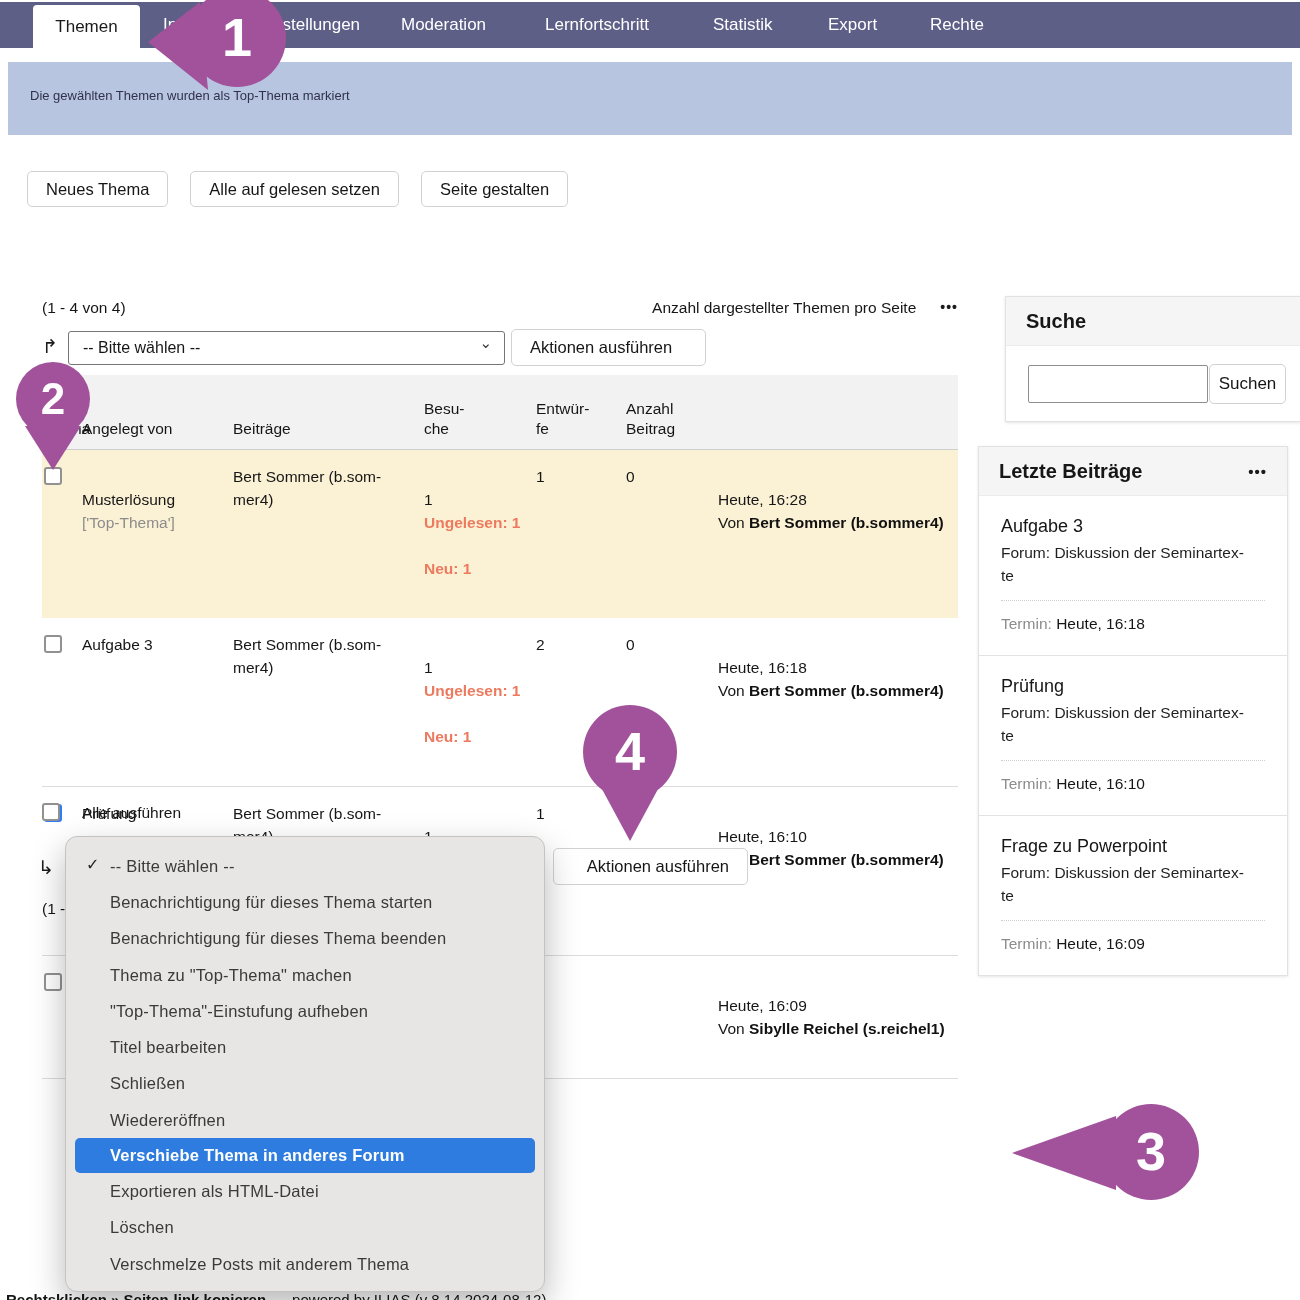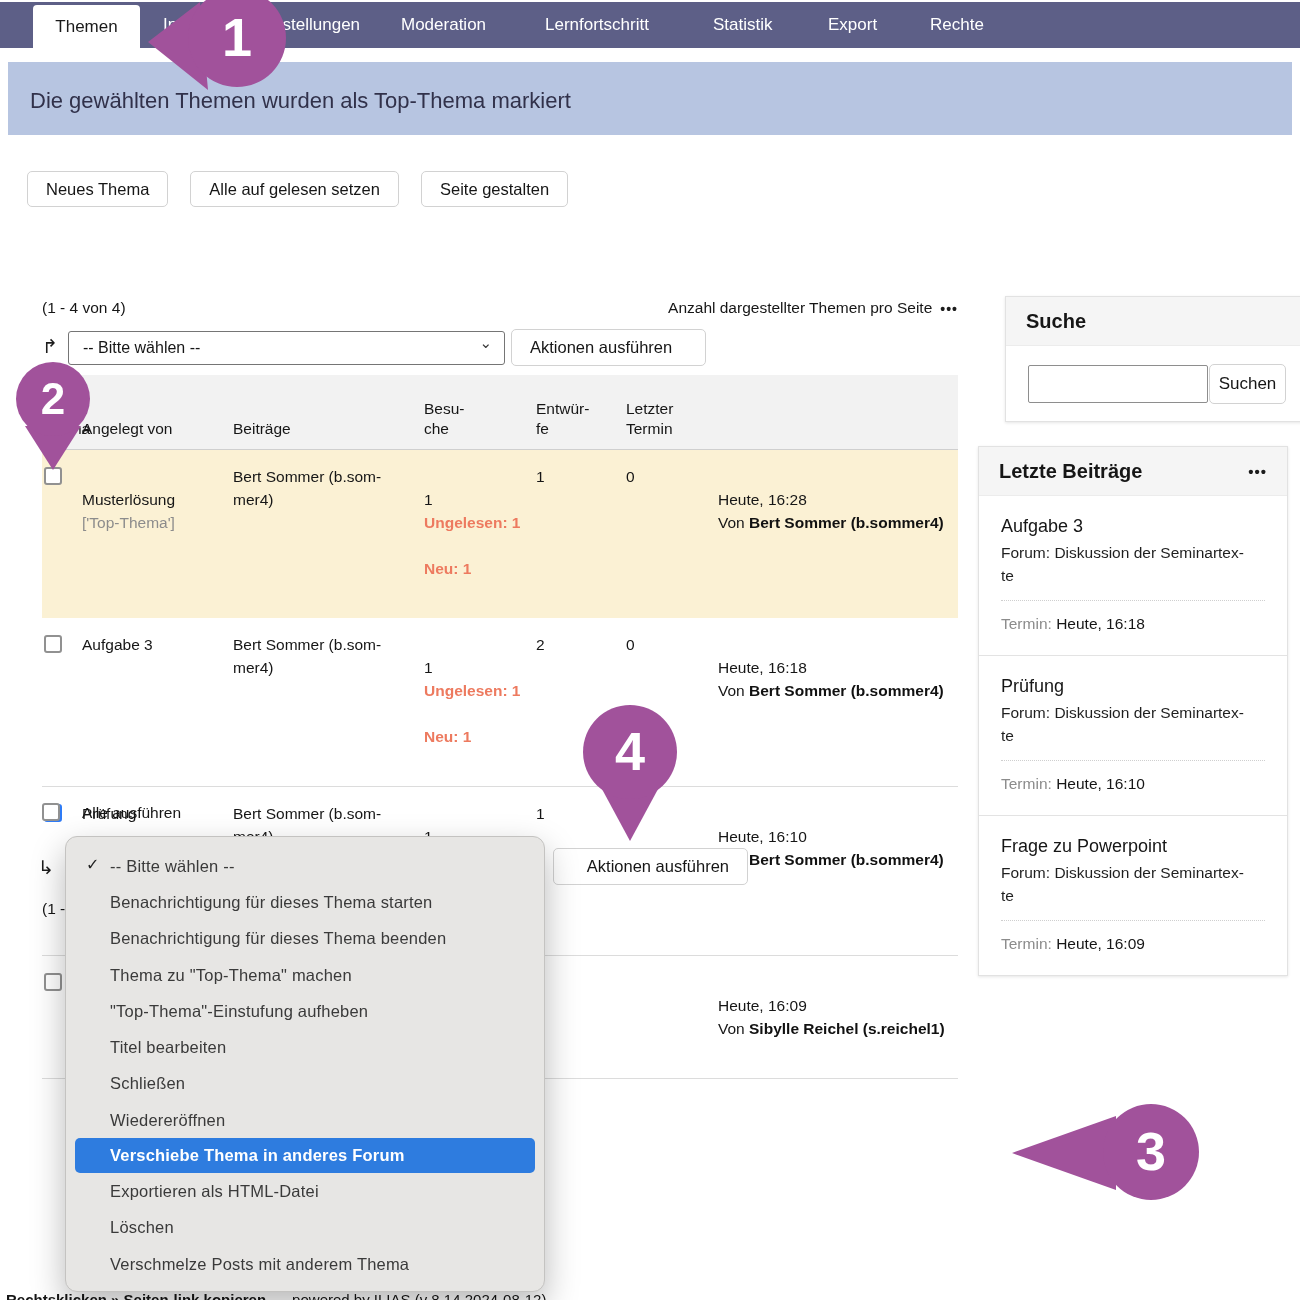--- a/index.html
+++ b/index.html
@@ -12,31 +12,31 @@
   .tab-active { position:absolute; left:33px; top:3px; width:107px; height:43px; background:#fff;
     border-radius:4px 4px 0 0; display:flex; align-items:center; justify-content:center;
     font-size:17px; color:#1a1a1a; }
   .tab { position:absolute; top:0; height:46px; display:flex; align-items:center;
     color:#fff; font-size:17px; }
   .tab.t1 { left:163px; } .tab.t2 { left:258px; } .tab.t3 { left:401px;text-align:right; }
   .tab.t4 { left:545px; } .tab.t5 { left:713px; } .tab.t6 { left:828px; } .tab.t7 { left:930px; }
 
   
   .banner { position:absolute; left:8px; top:62px; width:1284px; height:73px; background:#b7c5e1; }
-  .banner-text { position:absolute; left:22px; top:26px; font-size:22px; color:#31314a; }
+  .banner-text { position:absolute; left:22px; top:26px; font-size:13px; color:#31314a; }
 
   
   .toolbar { position:absolute; left:27px; top:171px; display:flex; gap:22px; }
   .btn { height:36px; background:#fff; border:1px solid #d2d2d2; border-radius:5px;
     font-size:16.5px; color:#161616; padding:0 18px; display:flex; align-items:center;
     font-family:inherit; }
 
   
   .pag-row { position:absolute; left:42px; top:299px; width:916px; font-size:15.5px; }
-  .pag-right { position:absolute; right:0; top:0; display:flex; gap:8px; align-items:flex-end; }
+  .pag-right { position:absolute; right:0; top:0; display:flex; gap:24px; align-items:flex-start; }
   .dots { font-weight:bold; letter-spacing:1px; font-size:14px; color:#1c1c1c; }
 
   .action-row { position:absolute; left:42px; top:331px; width:916px; height:36px; }
   .corner-icon { position:absolute; left:0; top:4px; font-size:19px; color:#1c1c1c; }
   .select { position:absolute; left:26px; top:0; width:437px; height:34px; background:#fff;
     border:1px solid #757575; border-radius:3px; display:flex; align-items:center;
     font-size:16px; padding:0 14px; }
   .select .chev { position:absolute; right:12px; top:2px; font-size:15px; color:#333; }
   .exec-btn { position:absolute; left:469px; top:-2px; width:195px; height:37px; }
 
@@ -153,21 +153,21 @@
   <div class="ttable">
     <div class="trow thead">
 
       <div>Thema</div>
       <div>Angelegt von</div>
       <div>Beiträge</div>
       <div>Besu-
 che</div>
       <div>Entwür-
 fe</div>
-      <div>Letzter Termin</div>
+      <div>Anzahl Beitrag</div>
     </div>
 
     <div class="trow tbody-row row-hl">
       <div style="padding:0"><div class="cbx"></div></div>
       <div>
         <span>Musterlösung</span>
         <span class="cell-tag" style="display:block">['Top-Thema']</span>
       </div>
       <div>Bert Sommer (b.som-
 mer4)</div>

